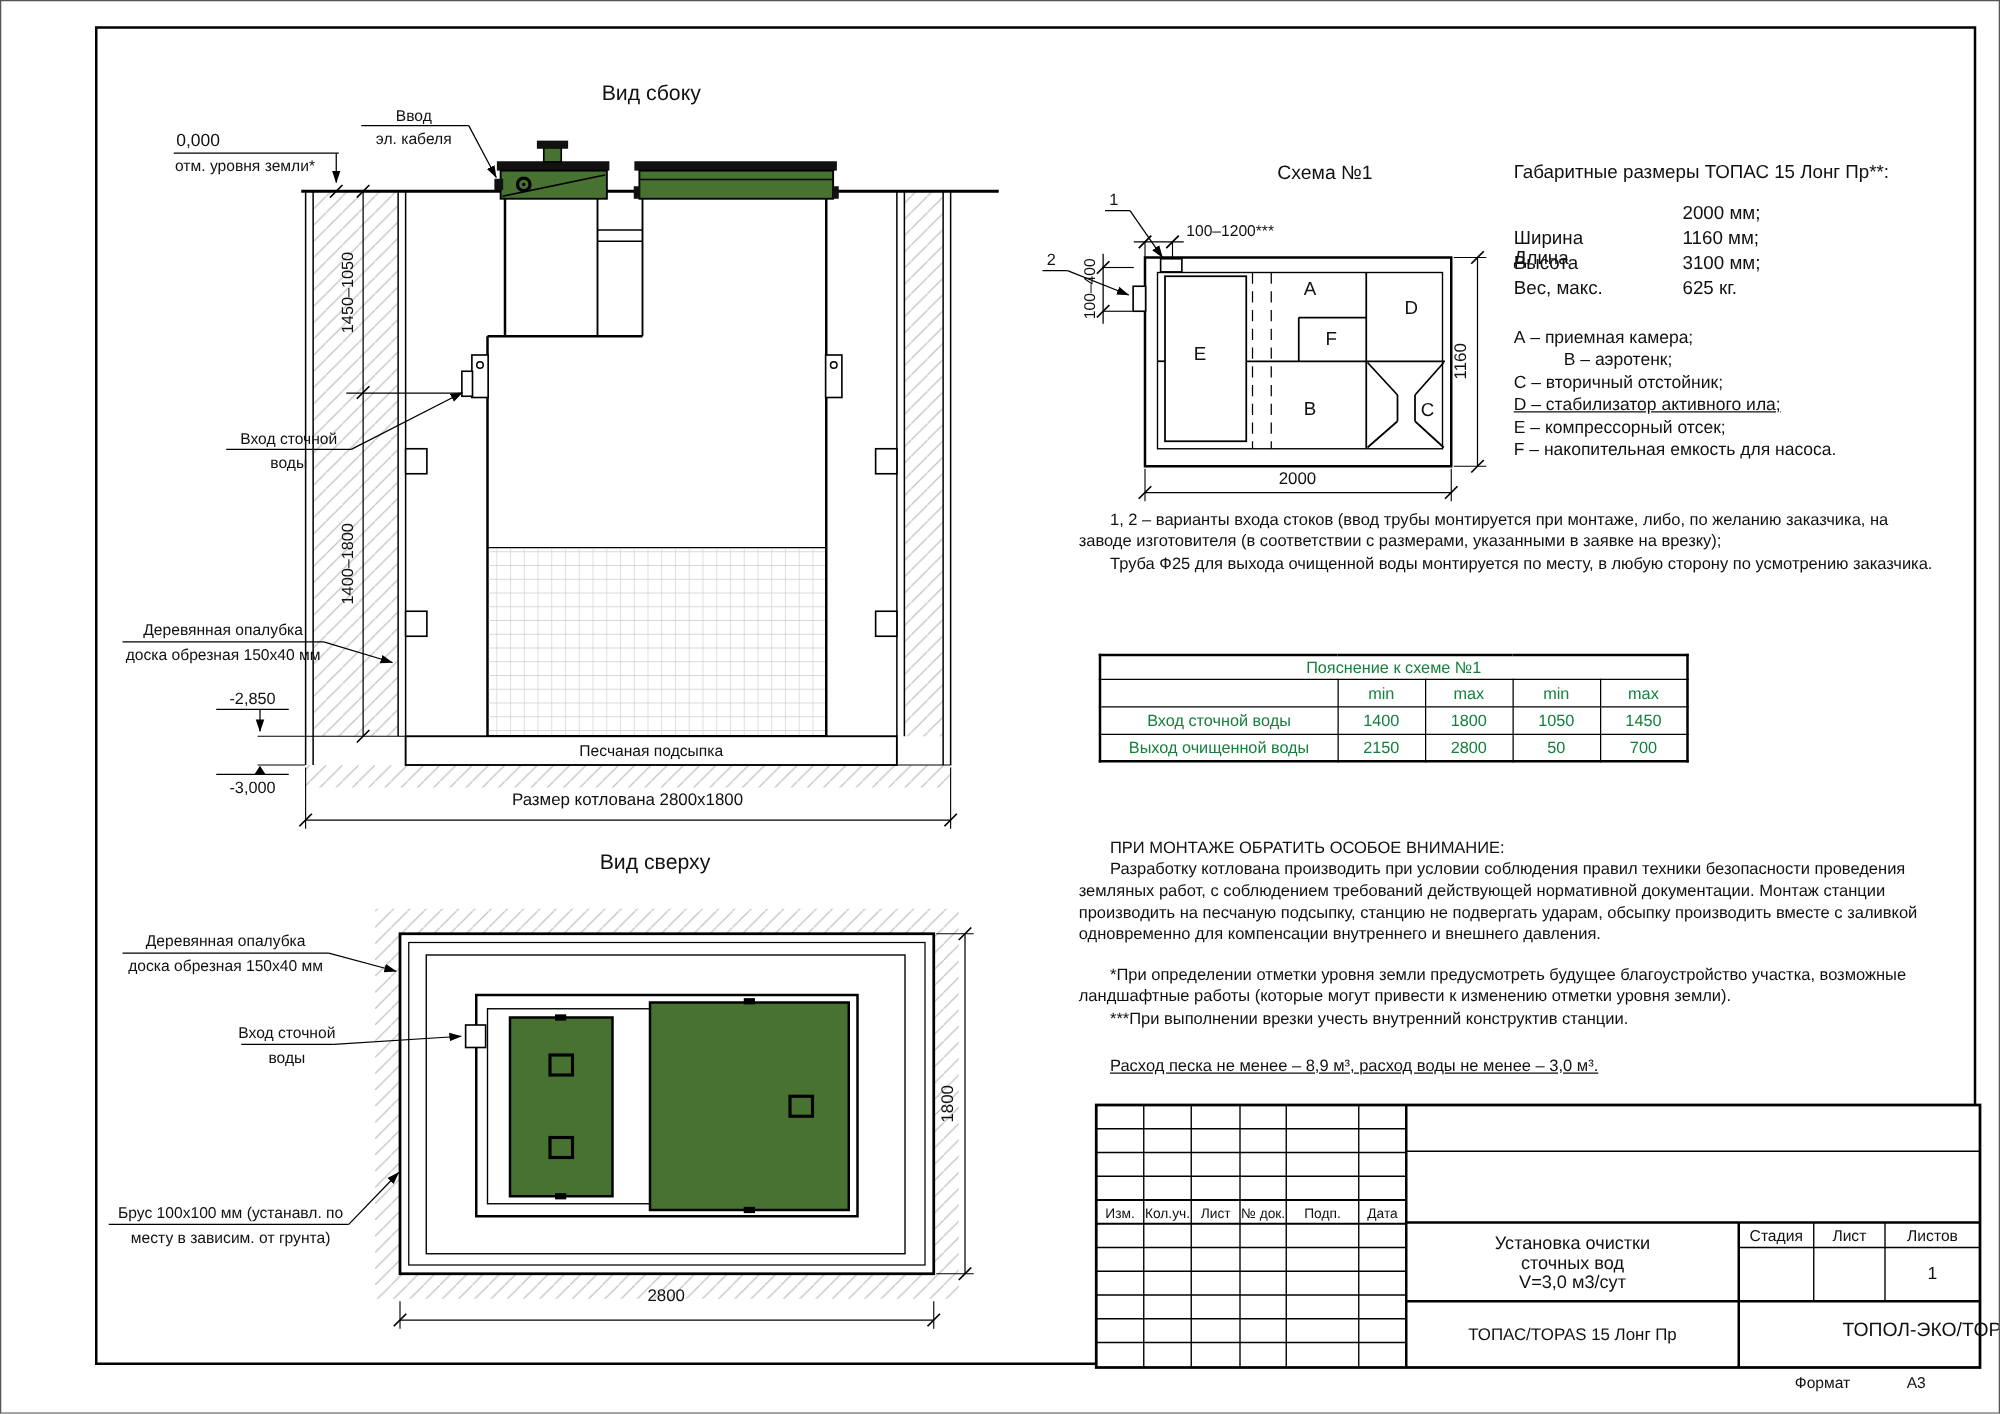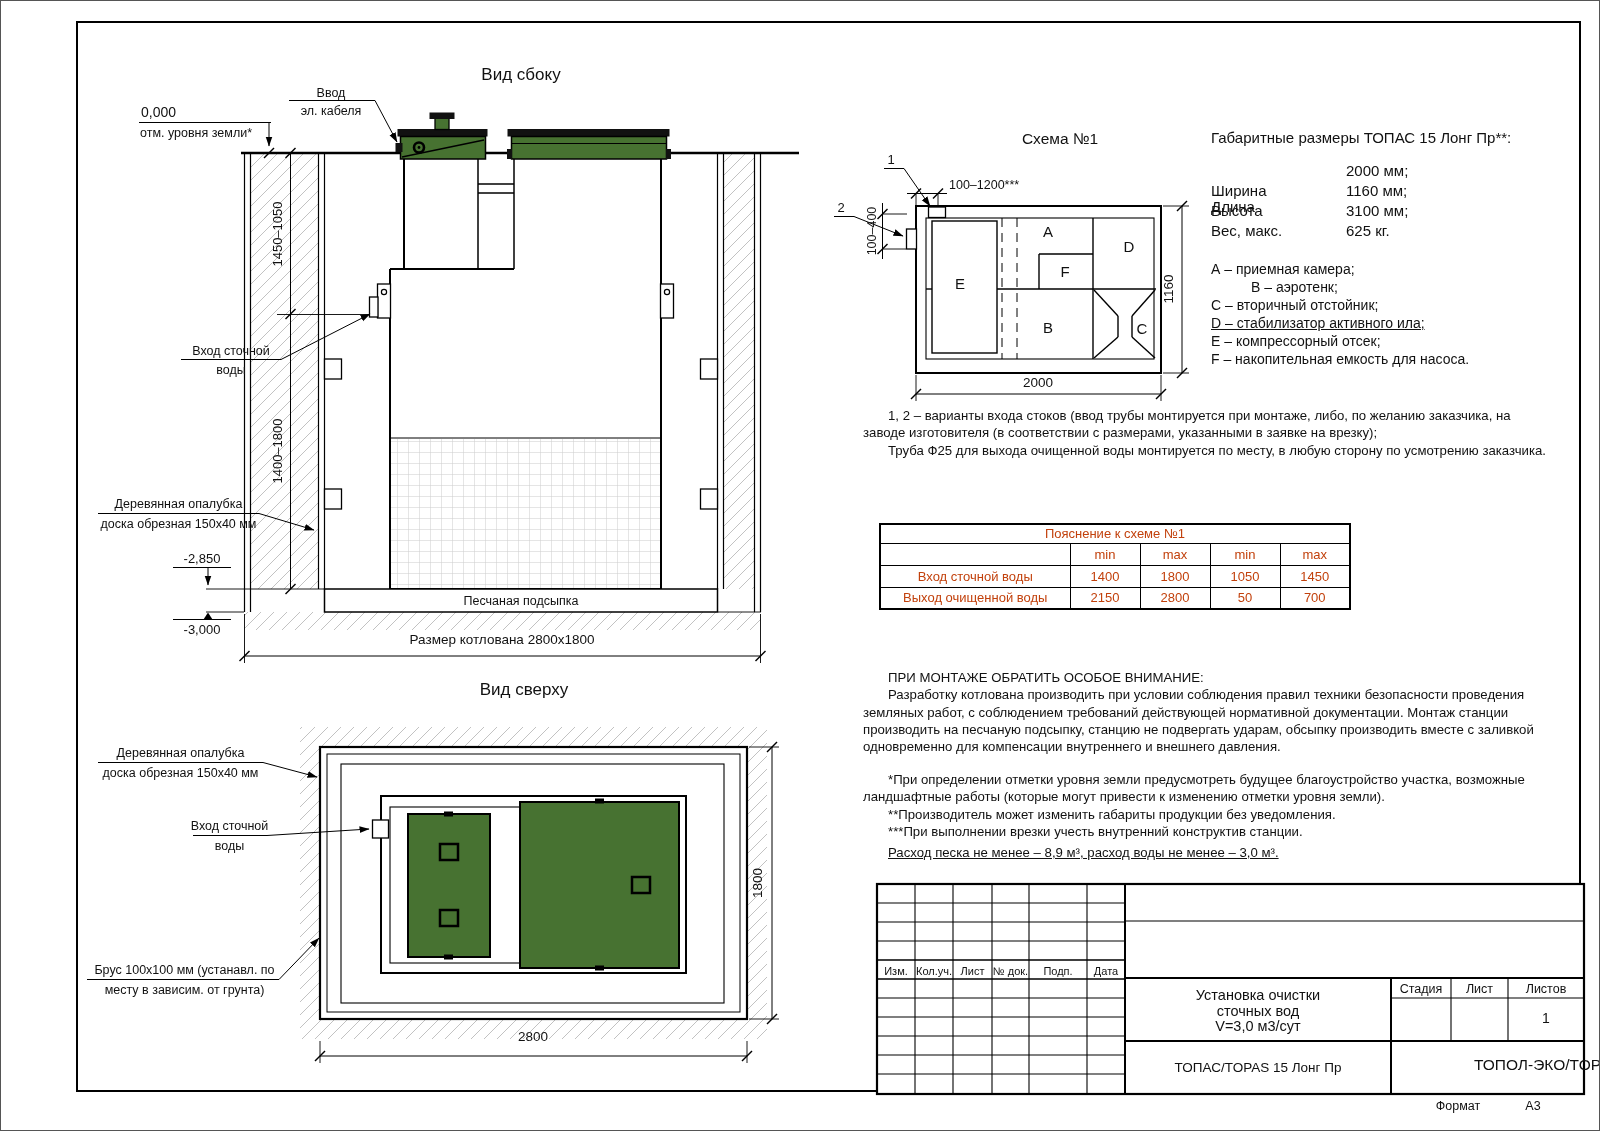--- a/index.html
+++ b/index.html
@@ -15,21 +15,21 @@
   .title{font-size:26px;letter-spacing:1px;color:#222;}
   .cap{font-size:17px;}
   .s12{font-size:12.5px;} .s13{font-size:13px;} .s135{font-size:13.5px;}
   .s14{font-size:14px;} .s15{font-size:15px;} .s155{font-size:15.5px;}
   .s11{font-size:11px;} .s125{font-size:12.5px;}
   .blk{position:absolute;font-size:13.2px;line-height:17.3px;white-space:nowrap;}
   .blk div{white-space:nowrap;}
   .ind{padding-left:25px;}
   .und{text-decoration:underline;}
   table.expl{position:absolute;left:878px;top:522px;border-collapse:collapse;
-             table-layout:fixed;font-size:13px;color:#c2410c;border-radius:12px;}
+             table-layout:fixed;font-size:13px;color:#15803d;border-radius:12px;}
   table.expl td{border:1.4px solid #000;text-align:center;vertical-align:middle;
                 padding:0;overflow:hidden;}
   table.expl{border:2px solid #000;}
   .hdr2{font-size:12px;line-height:13.5px;white-space:normal;}
 </style>
 </head>
 <body>
 
 <div class="page">
   <div class="frame"></div>
@@ -369,21 +369,20 @@
   <div class="blk" style="left:862px;top:668px;width:712px;">
     <div class="ind">ПРИ МОНТАЖЕ ОБРАТИТЬ ОСОБОЕ ВНИМАНИЕ:</div>
     <div class="ind">Разработку котлована производить при условии соблюдения правил техники безопасности проведения</div>
     <div>земляных работ, с соблюдением требований действующей нормативной документации. Монтаж станции</div>
     <div>производить на песчаную подсыпку, станцию не подвергать ударам, обсыпку производить вместе с заливкой</div>
     <div>одновременно для компенсации внутреннего и внешнего давления.</div>
   </div>
   <div class="blk" style="left:862px;top:770px;width:712px;">
     <div class="ind">*При определении отметки уровня земли предусмотреть будущее благоустройство участка, возможные</div>
     <div>ландшафтные работы (которые могут привести к изменению отметки уровня земли).</div>
-    <div class="ind">**Производитель может изменить габариты продукции без уведомления.</div>
     <div class="ind">***При выполнении врезки учесть внутренний конструктив станции.</div>
   </div>
   <div class="blk und" style="left:887px;top:843px;">Расход песка не менее – 8,9 м³, расход воды не менее – 3,0 м³.</div>
 
   <div class="lbl s11 c" style="left:876px;top:962px;width:38px;">Изм.</div>
   <div class="lbl s11 c" style="left:914px;top:962px;width:38px;">Кол.уч.</div>
   <div class="lbl s11 c" style="left:952px;top:962px;width:39px;">Лист</div>
   <div class="lbl s11 c" style="left:991px;top:962px;width:37px;">№ док.</div>
   <div class="lbl s11 c" style="left:1028px;top:962px;width:58px;">Подп.</div>
   <div class="lbl s11 c" style="left:1086px;top:962px;width:38px;">Дата</div>

